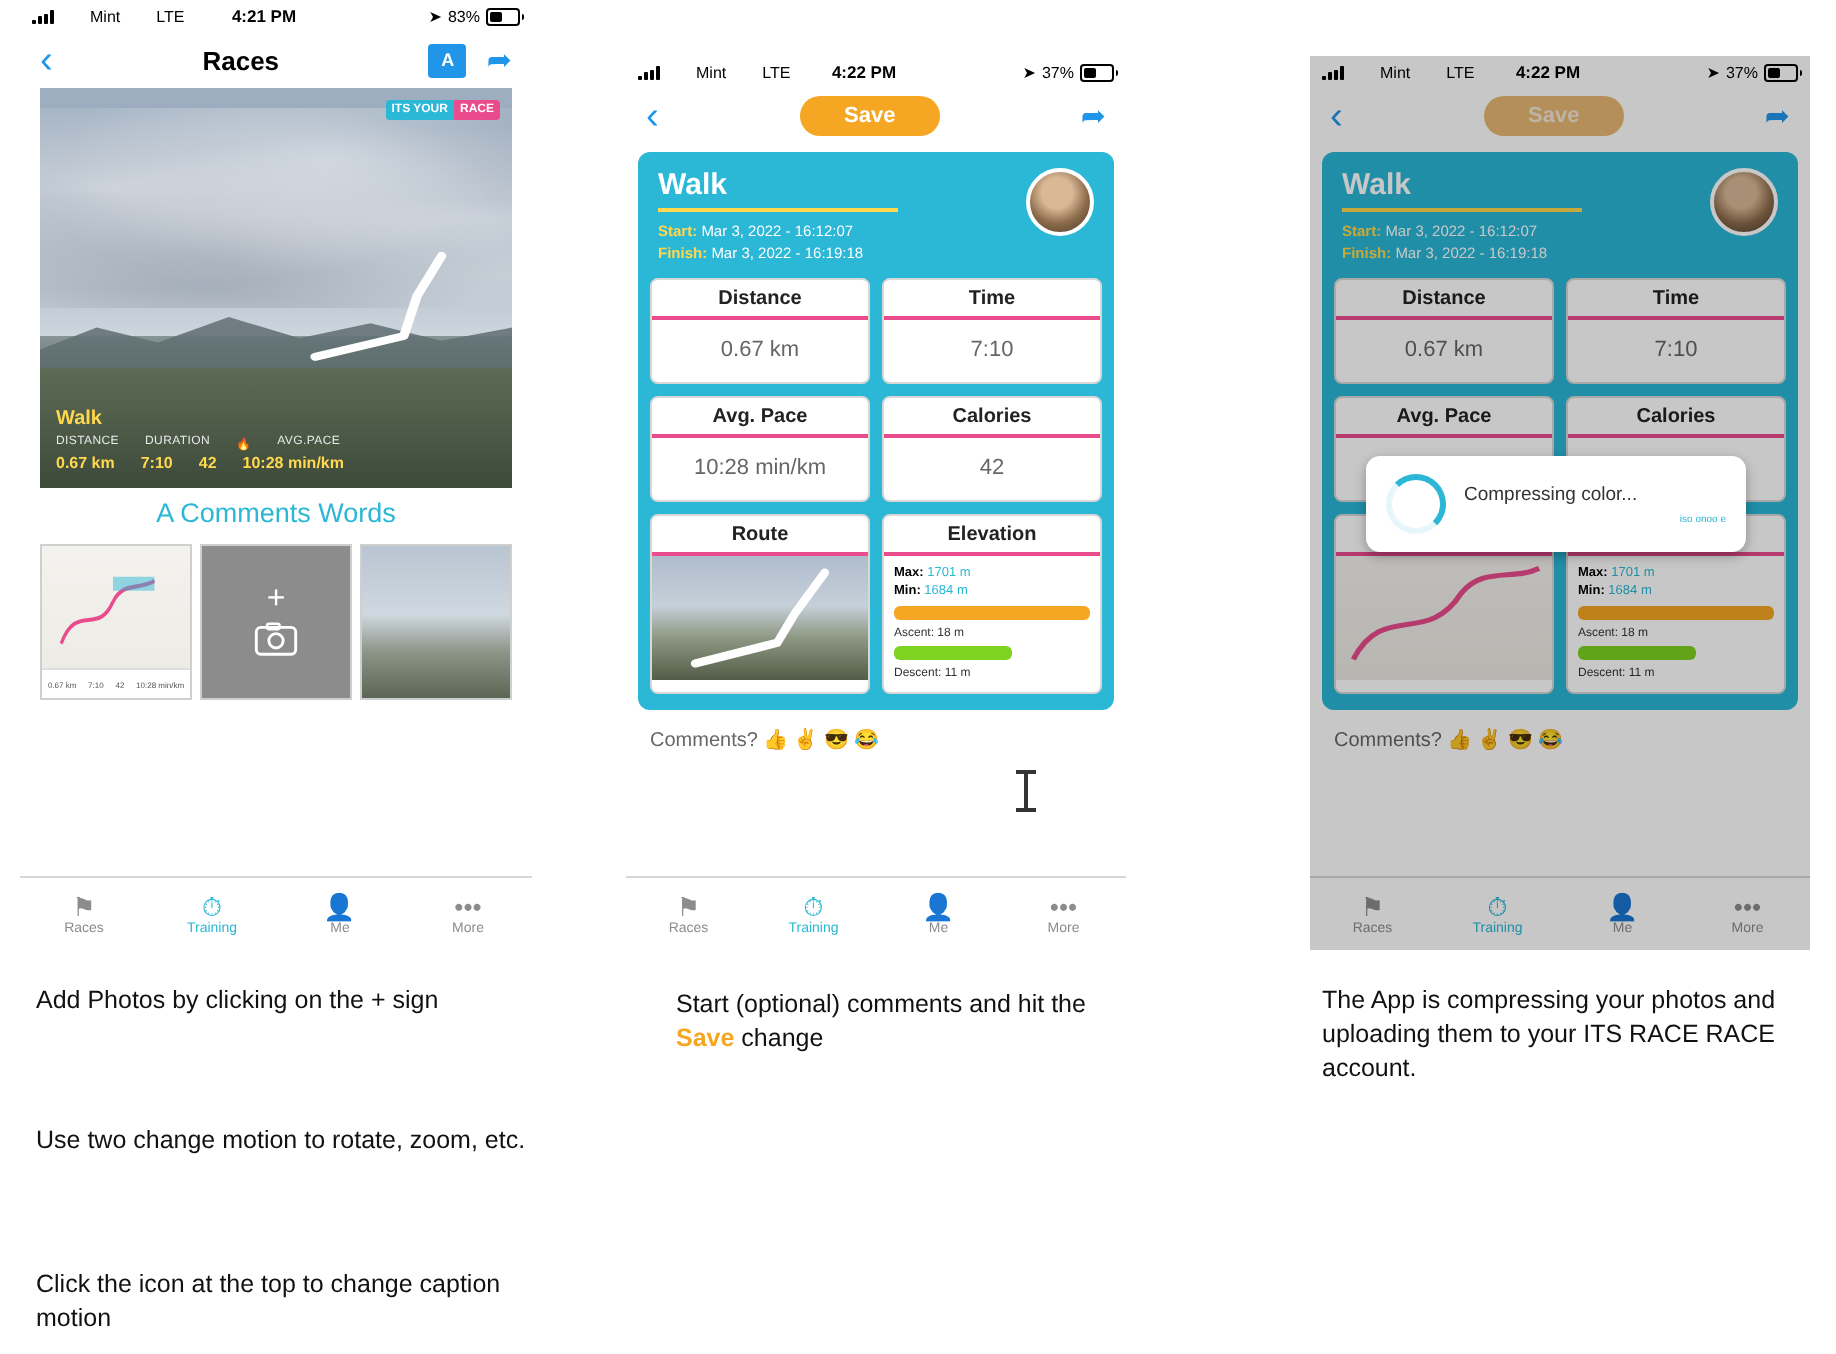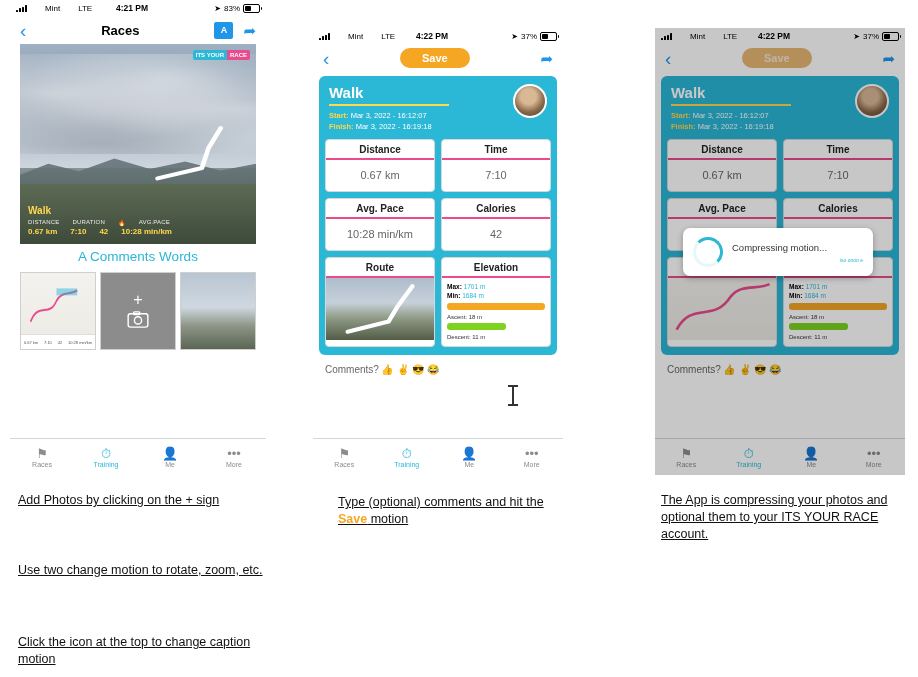--- a/index.html
+++ b/index.html
@@ -322,21 +322,20 @@
     border-right-color: #2bb7d6;
   }
   .toast .t-main { font-size: 9.5px; color: #333; }
   .toast .t-sub { font-size: 5px; color: #2bb7d6; text-align: right; margin-top: 4px; }
   
   .caption {
     position: absolute;
     font-size: 12.5px;
     color: #111;
     line-height: 17px;
-    text-decoration: underline;
   }
   .caption .hl { color: #f5a623; font-weight: bold; }
   .cursor {
     position: absolute;
     left: 512px; top: 385px;
     width: 2px; height: 21px;
     background: #333;
   }
   .cursor::before, .cursor::after {
     content: "";
@@ -568,21 +567,21 @@
         <span>Me</span>
       </div>
       <div class="tab">
         <span class="ti">•••</span>
         <span>More</span>
       </div>
     </div>
   </div>
 
   <div class="caption" style="left:25px; top:466px; width:220px;">
-    <span>Type (optional) comments and hit the </span><span class="hl">Save</span><span> motion</span>
+    <span>Start (optional) comments and hit the </span><span class="hl">Save</span><span> change</span>
   </div>
 </div>
 
 <div class="cursor"></div>
 
 <div class="panel" style="left:655px; top:28px; width:250px;">
   <div class="phone" style="width:250px; height:447px;">
 
     <div class="statusbar">
       <div class="sb-left">
@@ -688,20 +687,20 @@
         <span class="ti">•••</span>
         <span>More</span>
       </div>
     </div>
 
     <div class="dimmer"></div>
 
     <div class="toast">
       <div class="spinner"></div>
       <div style="flex:1;">
-        <div class="t-main">Compressing motion...</div>
+        <div class="t-main">Compressing color...</div>
         <div class="t-sub">iso onoo e</div>
       </div>
     </div>
   </div>
 
-  <div class="caption" style="left:6px; top:464px; width:252px;">The App is compressing your photos and optional them to your ITS YOUR RACE account.</div>
+  <div class="caption" style="left:6px; top:464px; width:252px;">The App is compressing your photos and uploading them to your ITS RACE RACE account.</div>
 </div>
 
 </body></html>

